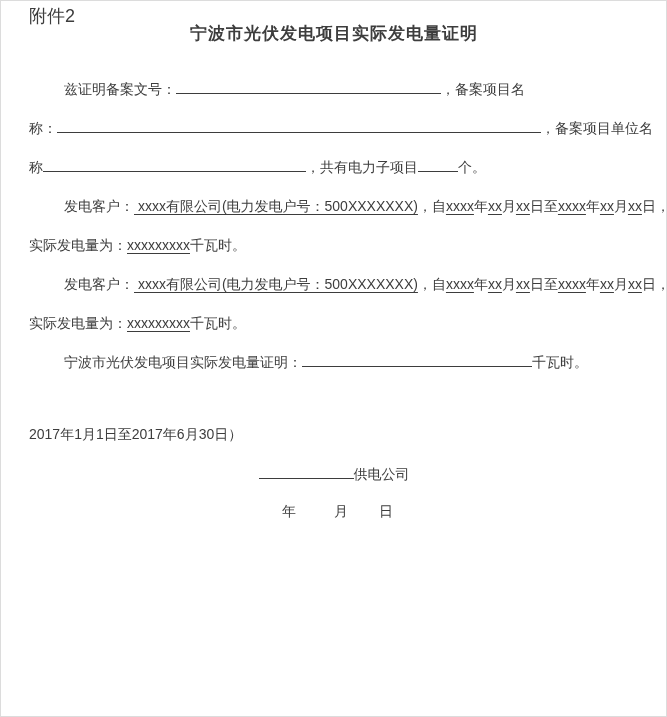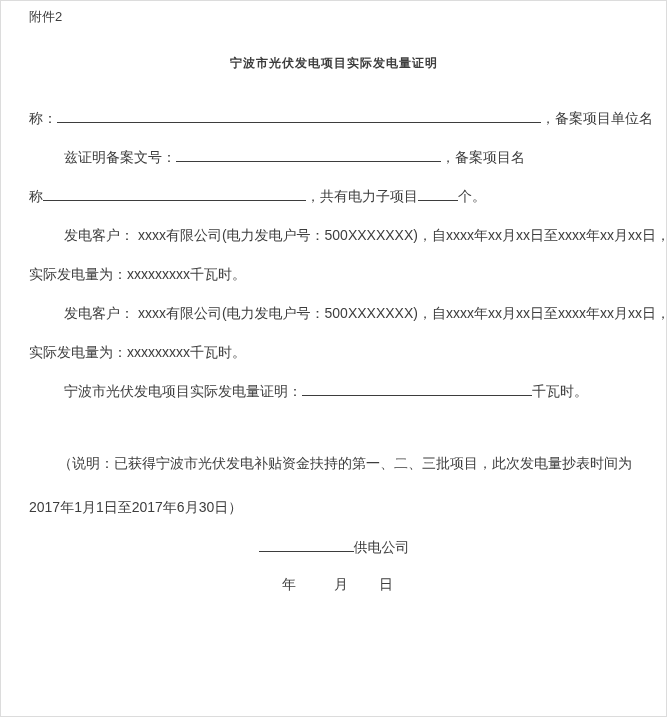--- a/index.html
+++ b/index.html
@@ -7,34 +7,34 @@
     width:667px;height:717px;
     background:#ffffff;
     border:1px solid #dcdcdc;
     box-sizing:border-box;
     overflow:hidden;
     font-family:"Liberation Sans","DejaVu Sans",sans-serif;
     color:#3d3d3d;
     font-size:14px;
   }
   .doc{padding:0 27px 0 28px;}
-  .attachment{margin-top:8px;font-size:13px;line-height:15px;}
-  .title{margin-top:29px;text-align:center;font-size:12px;font-weight:bold;letter-spacing:1px;line-height:20px;}
+  .attachment{margin-top:8px;font-size:18px;line-height:15px;}
+  .title{text-align:center;font-size:17px;font-weight:bold;letter-spacing:1px;line-height:20px;}
   .content{margin-top:26px;}
   .line{line-height:39px;height:39px;white-space:nowrap;}
   .indent{padding-left:35px;}
   .bold{font-weight:bold;}
   .blank{display:inline-block;border-bottom:1px solid #3d3d3d;height:13px;vertical-align:baseline;}
   .w265{width:265px;}
   .w484{width:484px;}
   .w263{width:263px;}
   .w40{width:40px;}
   .w230{width:230px;}
   .w95{width:95px;}
-  .u{text-underline-offset:3px;}
+  .u{text-decoration:underline;text-underline-offset:3px;}
   .note{margin-top:30px;}
   .note .nline{line-height:44px;height:44px;white-space:nowrap;}
   .note-indent{padding-left:29px;}
   .footer{margin-top:0;}
   .fline{line-height:37px;height:37px;text-align:center;white-space:nowrap;}
   .pull20{margin-right:-20px;}
   .pull7{margin-right:-7px;}
   .gap38{margin-left:38px;}
   .gap31{margin-left:31px;}
 </style>
@@ -42,26 +42,26 @@
 <body>
 
 <div class="doc">
 
   <div class="attachment">附件2</div>
 
   <div class="title">宁波市光伏发电项目实际发电量证明</div>
 
   <div class="content">
 
+    <div class="line indent">
+      <span>兹证明备案文号：</span><span class="blank w265"></span><span>，备案项目名</span>
+    </div>
+
     <div class="line">
       <span>称：</span><span class="blank w484"></span><span>，备案项目单位名</span>
-    </div>
-
-    <div class="line indent">
-      <span>兹证明备案文号：</span><span class="blank w265"></span><span>，备案项目名</span>
     </div>
 
     <div class="line">
       <span>称</span><span class="blank w263"></span><span>，共有电力子项目</span><span class="blank w40"></span><span>个。</span>
     </div>
 
 
     <div class="line indent">
       <span>发电客户：</span><span class="u">&nbsp;xxxx有限公司(电力发电户号：500XXXXXXX)</span><span>，自</span><span class="u">xxxx</span><span>年</span><span class="u">xx</span><span>月</span><span class="u">xx</span><span>日至</span><span class="u">xxxx</span><span>年</span><span class="u">xx</span><span>月</span><span class="u">xx</span><span>日，</span>
     </div>
@@ -79,21 +79,20 @@
       <span>实际发电量为：</span><span class="u">xxxxxxxxx</span><span>千瓦时。</span>
     </div>
 
     <div class="line indent">
       <span>宁波市光伏发电项目实际发电量证明：</span><span class="blank w230"></span><span>千瓦时。</span>
     </div>
 
   </div>
 
   <div class="note">
-    <div class="nline note-indent">（说明：已获得宁波市光伏发电补贴资金扶持的第一、二、三批项目，此次发电量抄表时间为</div>
     <div class="nline">2017年1月1日至2017年6月30日）</div>
   </div>
 
   <div class="footer">
     <div class="fline">
       <span class="blank w95"></span><span>供电公司</span>
     </div>
     <div class="fline">
       <span class="pull7"><span>年</span><span class="gap38">月</span><span class="gap31">日</span></span>
     </div>

